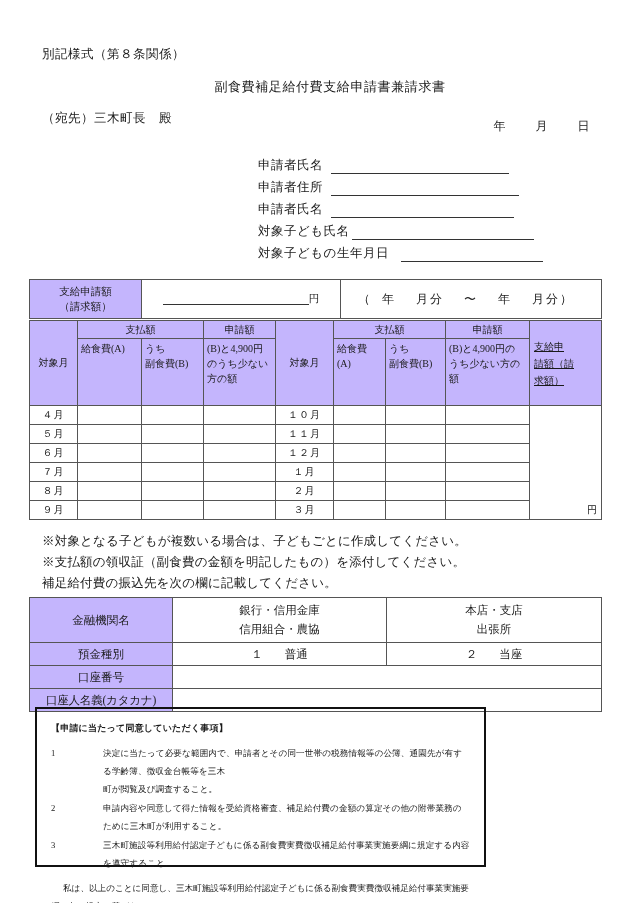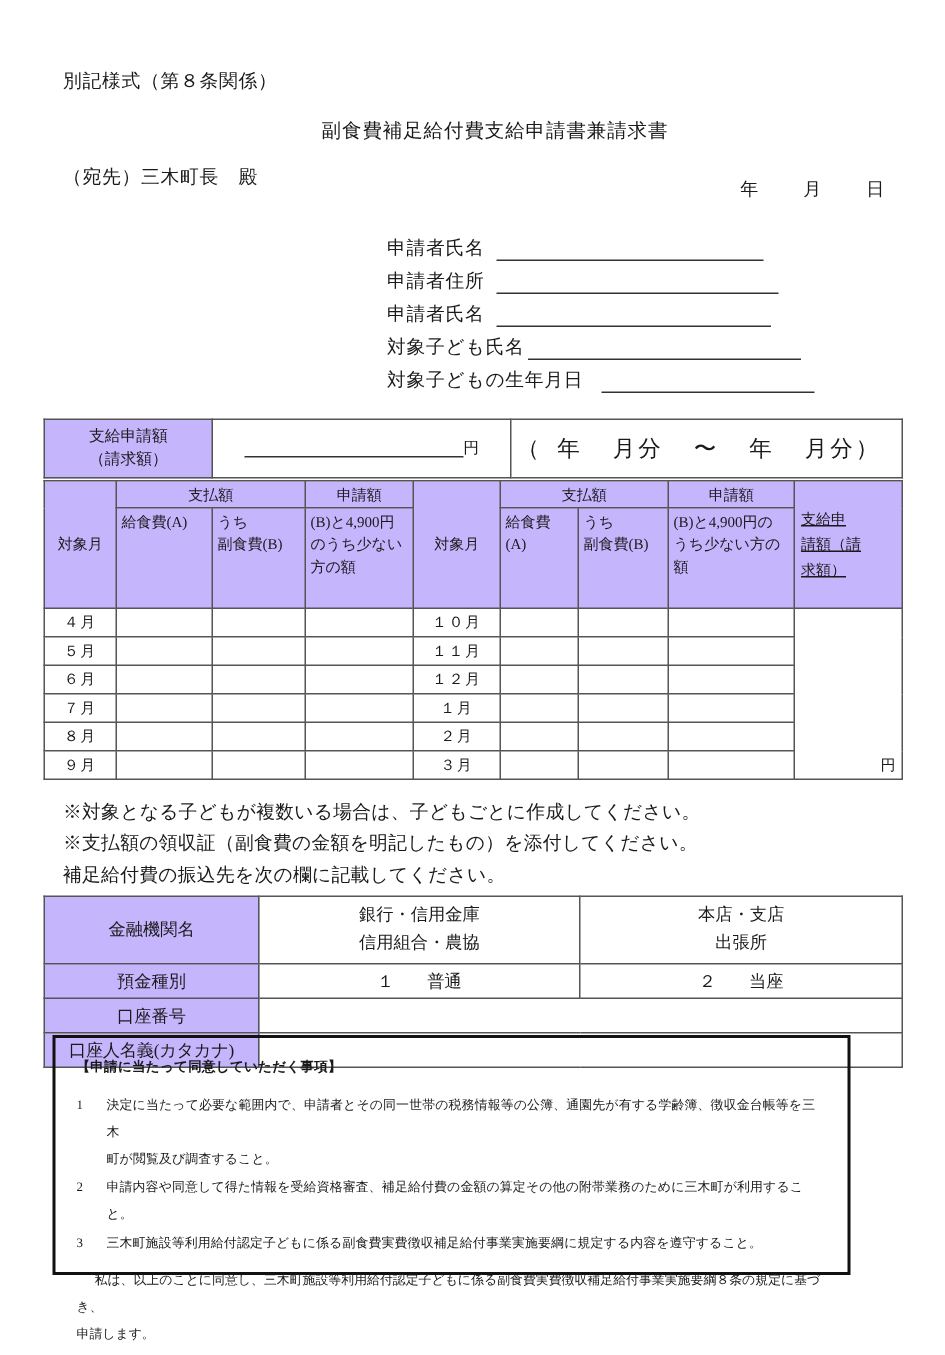--- a/index.html
+++ b/index.html
@@ -109,21 +109,21 @@
   .t-amount td { height: 38px; }
   .amt-label { font-size: 10.5px; line-height: 15px; }
   .amt-value-cell { text-align: center; }
   .amt-rule {
     display: inline-block;
     width: 146px;
     border-bottom: 1px solid #333;
     height: 12px;
     vertical-align: -3px;
   }
-  .amt-period { letter-spacing: 2px; font-size: 15px; }
+  .amt-period { letter-spacing: 2px; font-size: 12px; }
   .amt-period i { font-style: normal; margin: 0 10px; }
 
   
   .t-months {
     position: absolute;
     left: 29px;
     top: 320px;
     width: 572px;
   }
   .t-months td { font-size: 10px; }
@@ -173,22 +173,22 @@
   .bank-head-label { height: 44px; line-height: 19px; }
   .bank-row-label { height: 22px; }
   .bank-kana { font-size: 11px; letter-spacing: -.2px; white-space: nowrap; }
   .bank-type span { margin: 0 6px 0 0; }
   .bank-type b { font-weight: normal; margin-left: 16px; }
 
   
   .consent {
     position: absolute;
     left: 35px;
-    top: 690px;
-    width: 532px;
+    top: 707px;
+    width: 451px;
     height: 160px;
     border: 2px solid #111;
     box-sizing: border-box;
     padding: 13px 14px 0 14px;
   }
   .consent-title {
     font-size: 9px;
     font-weight: bold;
     letter-spacing: .2px;
     margin-bottom: 9px;
@@ -198,21 +198,21 @@
     font-size: 8.6px;
     line-height: 18px;
     letter-spacing: .1px;
     margin-bottom: 1px;
   }
   .consent-num {
     width: 20px;
     flex: none;
     text-align: left;
   }
-  .consent-text { flex: 1; }
+  .consent-text { flex: 1; margin-left: 32px; }
   .consent-closing {
     font-size: 8.6px;
     line-height: 18px;
     margin-top: 7px;
     text-indent: 12px;
   }
   .consent-closing .l2 { text-indent: 0; display: block; }
 </style>
 </head>
 <body>

